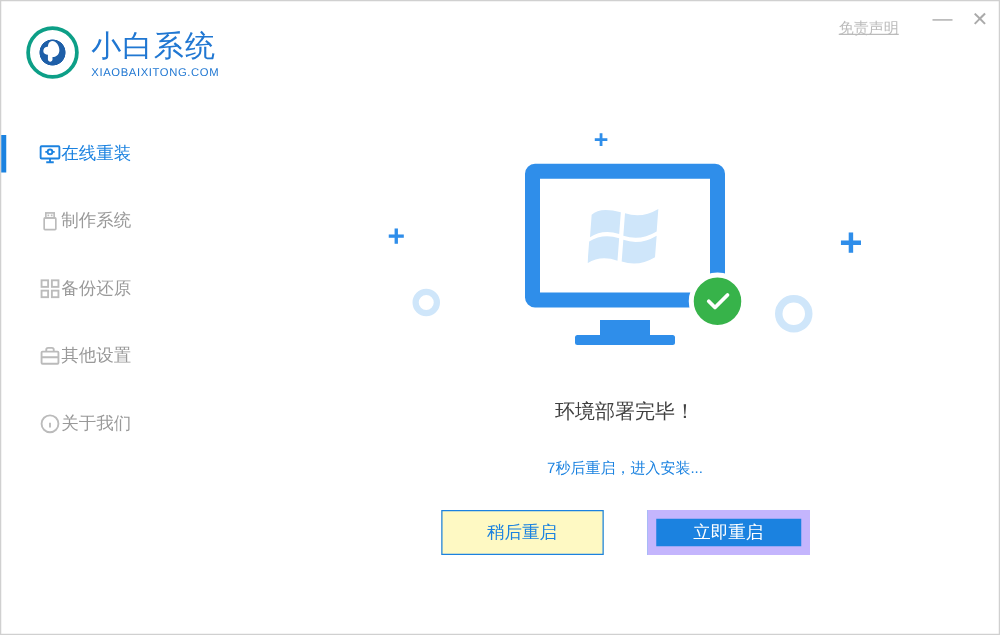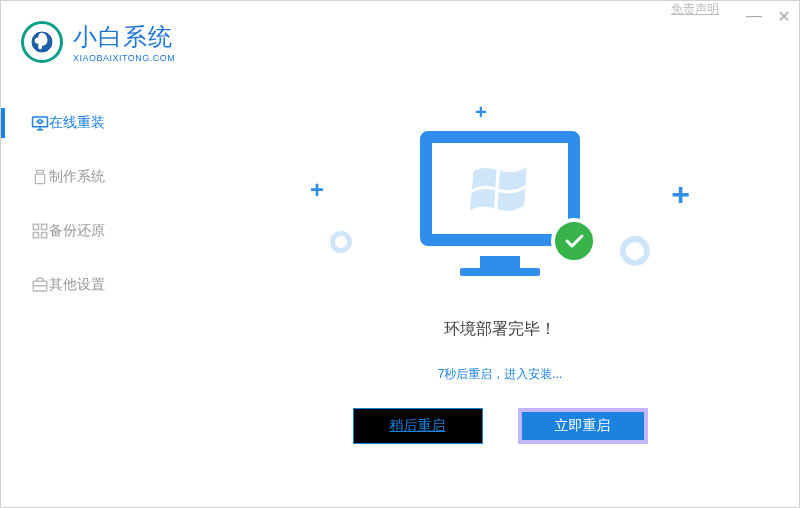--- a/index.html
+++ b/index.html
@@ -17,21 +17,21 @@
       border: 1px solid #d0d0d0;
       position: relative;
       background: #fff;
     }
     .titlebar {
       position: absolute;
       top: 0;
       right: 0;
       height: 30px;
       display: flex;
-      align-items: flex-start;
+      align-items: flex-end;
       z-index: 10;
     }
     .disclaimer {
       color: #bbb;
       font-size: 12px;
       margin-right: 20px;
       text-decoration: underline;
       cursor: pointer;
     }
     .win-btn {
@@ -211,27 +211,26 @@
       height: 36px;
       display: flex;
       align-items: center;
       justify-content: center;
       font-size: 14px;
       cursor: pointer;
     }
     .btn-outline {
       border: 1px solid #1b82e0;
       color: #1b82e0;
-      background: #000000;
-      text-decoration: underline;
+      background: #fef9c3;
     }
     .btn-primary {
       background: #1b82e0;
       color: #fff;
-      border: 4px solid #c4b5fd;
+      border: 7px solid #c4b5fd;
     }
   </style>
 </head>
 <body>
 
 <div class="window">
 
   <div class="titlebar">
     <span class="disclaimer">免责声明</span>
     <div class="win-btn">—</div>
@@ -286,20 +285,30 @@
       <span>备份还原</span>
     </div>
     <div class="nav-item">
       <span class="nav-icon">
         <svg width="18" height="18" viewBox="0 0 24 24" fill="none" stroke="#bbb" stroke-width="2">
             <rect x="3" y="7" width="18" height="13" rx="1"></rect>
             <path d="M8 7V5a2 2 0 012-2h4a2 2 0 012 2v2M3 13h18"></path>
           </svg>
       </span>
       <span>其他设置</span>
+    </div>
+    <div class="nav-item">
+      <span class="nav-icon">
+        <svg width="18" height="18" viewBox="0 0 24 24" fill="none" stroke="#bbb" stroke-width="2">
+            <circle cx="12" cy="12" r="9"></circle>
+            <line x1="12" y1="8" x2="12" y2="8"></line>
+            <line x1="12" y1="11" x2="12" y2="16"></line>
+          </svg>
+      </span>
+      <span>关于我们</span>
     </div>
   </div>
 
   <div class="content">
     <div class="illustration">
       <span class="plus plus1">+</span>
       <span class="plus plus2">+</span>
       <span class="plus plus3">+</span>
       <span class="ring ring1"></span>
       <span class="ring ring2"></span>

